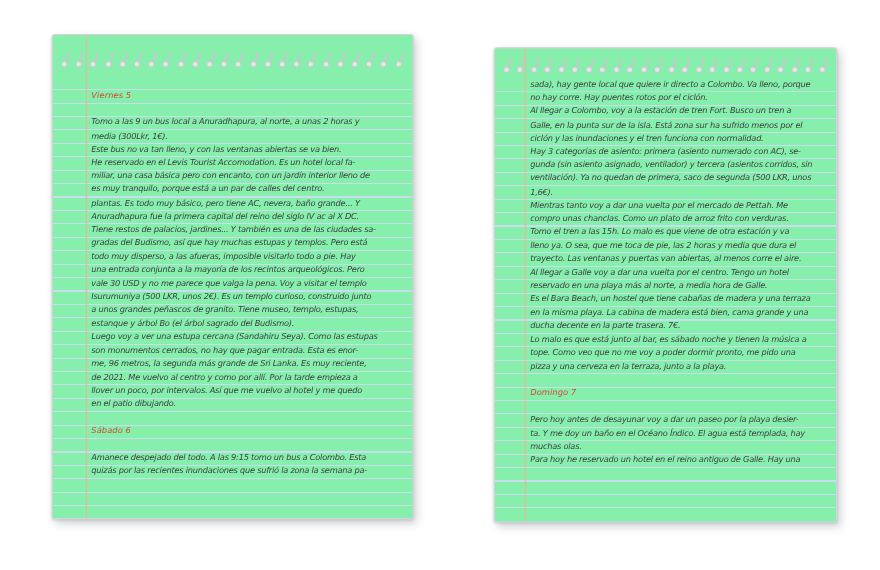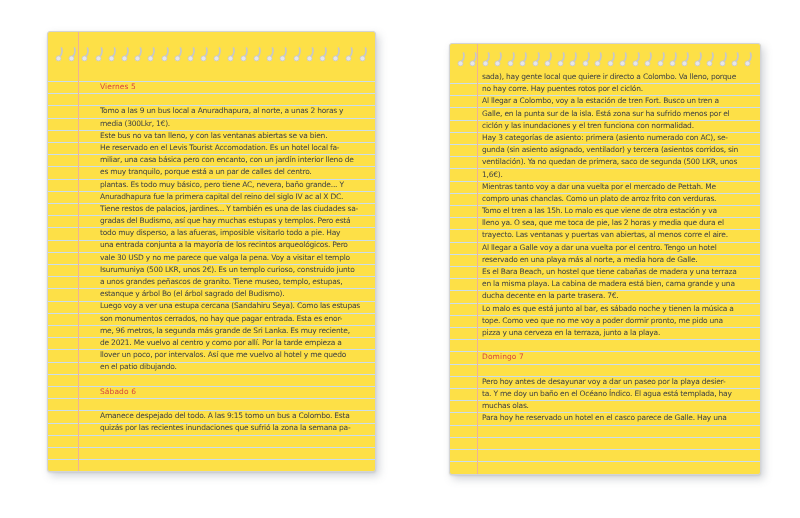--- a/index.html
+++ b/index.html
@@ -12,24 +12,25 @@
     overflow: hidden;
   }
   #canvas {
     position: relative;
     width: 800px;
     height: 518px;
     background: #ffffff;
   }
   .page {
     position: absolute;
-    background: #fde047;
+    background: #86efac;
     border: 1px solid #d3d4d6;
     border-radius: 3px;
     box-shadow: 3px 4px 8px rgba(105, 115, 130, 0.30), 0 1px 2px rgba(105, 115, 130, 0.18);
+    font-style: italic;
   }
   #page-left  { left: 47px;  top: 31px; width: 327px; height: 439px; }
   #page-right { left: 449px; top: 43px; width: 310px; height: 430px; }
 
   .hooks {
     position: absolute;
     left: 7px;
     right: 7px;
     display: flex;
     justify-content: space-between;
@@ -62,21 +63,21 @@
     background: var(--margin-color);
   }
   #page-left  .margin-line { left: 30px; }
   #page-right .margin-line { left: 27px; }
 
   .text-block {
     position: absolute;
     right: 3px;
     overflow: hidden;
   }
-  #page-left  .text-block { left: 52px; top: 49px; bottom: 4px; }
+  #page-left  .text-block { left: 35px; top: 49px; bottom: 4px; }
   #page-right .text-block { left: 32px; top: 27px; bottom: 4px; }
 
   .tline {
     height: 12.2px;
     line-height: 12.8px;
     font-size: 7.5px;
     letter-spacing: -0.22px;
     white-space: nowrap;
     color: var(--ink-color);
   }
@@ -347,17 +348,17 @@
         <div class="tline">ducha decente en la parte trasera. 7€.</div>
         <div class="tline">Lo malo es que está junto al bar, es sábado noche y tienen la música a</div>
         <div class="tline">tope. Como veo que no me voy a poder dormir pronto, me pido una</div>
         <div class="tline">pizza y una cerveza en la terraza, junto a la playa.</div>
         <div class="tline">&nbsp;</div>
         <div class="tline heading">Domingo 7</div>
         <div class="tline">&nbsp;</div>
         <div class="tline">Pero hoy antes de desayunar voy a dar un paseo por la playa desier-</div>
         <div class="tline">ta. Y me doy un baño en el Océano Índico. El agua está templada, hay</div>
         <div class="tline">muchas olas.</div>
-        <div class="tline">Para hoy he reservado un hotel en el casco parece de Galle. Hay una</div>
+        <div class="tline">Para hoy he reservado un hotel en el reino antiguo de Galle. Hay una</div>
       </div>
   </div>
 
 </div>
 
 </body></html>

